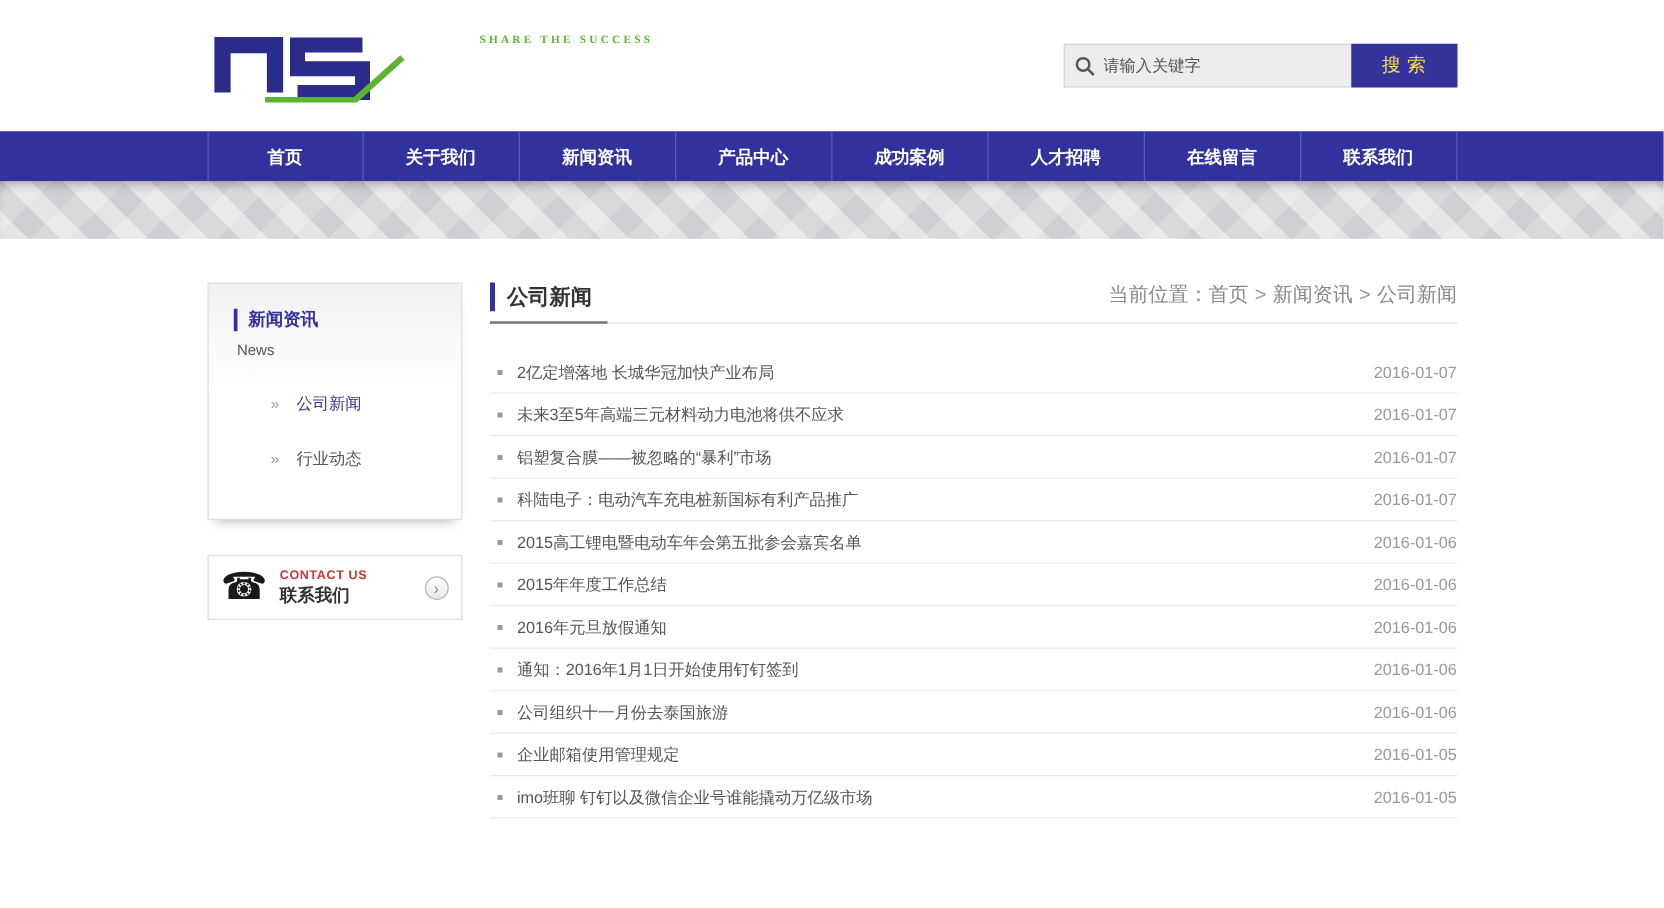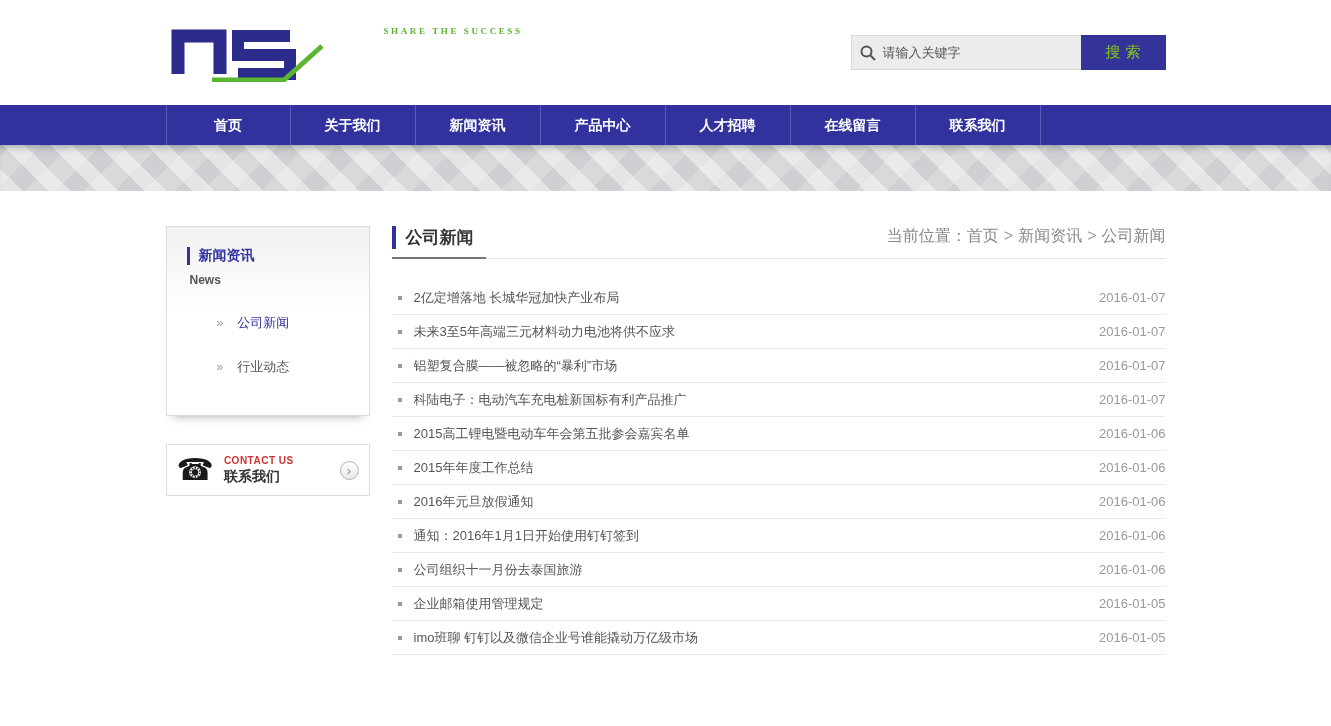--- a/index.html
+++ b/index.html
@@ -24,21 +24,21 @@
     background: #ececec; border: 1px solid #d7d7d7; border-right: none; padding: 16px 8px;
   }
   .search-input-wrap svg { flex: 0 0 auto; margin-right: 7px; }
   .search-input {
     flex: 1; border: none; outline: none; background: transparent;
     font-size: 13px; color: #333; font-family: "Liberation Sans", sans-serif;
   }
   .search-input::placeholder { color: #555; }
   .search-btn {
     width: 85px; border: none; cursor: pointer;
-    background: #333399; color: #84cc16; font-size: 15px; letter-spacing: 5px;
+    background: #333399; color: #fde047; font-size: 15px; letter-spacing: 5px;
     padding-left: 5px; font-family: "Liberation Sans", sans-serif;
   }
 
   
   .nav { background: #32329e; height: 40px; }
   .nav-inner { display: flex; height: 40px; }
   .nav-item {
     width: 125px; text-align: center; line-height: 40px;
     color: #ffffff; font-size: 14px; font-weight: bold; text-decoration: none;
     border-right: 1px solid #5a5ab8; cursor: pointer;
@@ -62,21 +62,21 @@
   .side-box {
     border: 1px solid #ddd;
     background: linear-gradient(#f1f1f1, #ffffff 45%);
     padding: 20px 0 26px 0;
     box-shadow: 0 7px 9px -7px rgba(0,0,0,0.35);
   }
   .side-title {
     color: #32329e; font-size: 14px; font-weight: bold;
     border-left: 3px solid #32329e; padding-left: 9px; margin-left: 20px;
   }
-  .side-subtitle { color: #555; font-size: 12px; font-weight: bold; margin: 8px 0 14px 23px; }
+  .side-subtitle { color: #555; font-size: 12px; font-weight: normal; margin: 8px 0 14px 23px; }
   .side-menu-item {
     display: block; padding: 13px 0 13px 50px; font-size: 13px;
     color: #555; text-decoration: none; cursor: pointer; position: relative;
   }
   .side-menu-item .chev { color: #999; margin-right: 14px; font-size: 12px; }
   .side-menu-item.active { color: #32329e; }
 
   .contact-box {
     margin-top: 28px; border: 1px solid #ddd; background: #fff;
     height: 52px; display: flex; align-items: center; padding: 0 10px; cursor: pointer;
@@ -146,20 +146,21 @@
     </div>
   </div>
 </div>
 
 <div class="nav">
   <div class="container nav-inner">
     <a class="nav-item">首页</a>
     <a class="nav-item">关于我们</a>
     <a class="nav-item">新闻资讯</a>
     <a class="nav-item">产品中心</a>
+    <a class="nav-item">成功案例</a>
     <a class="nav-item">人才招聘</a>
     <a class="nav-item">在线留言</a>
     <a class="nav-item">联系我们</a>
   </div>
 </div>
 
 <div class="banner"></div>
 
 <div class="container main">
 

